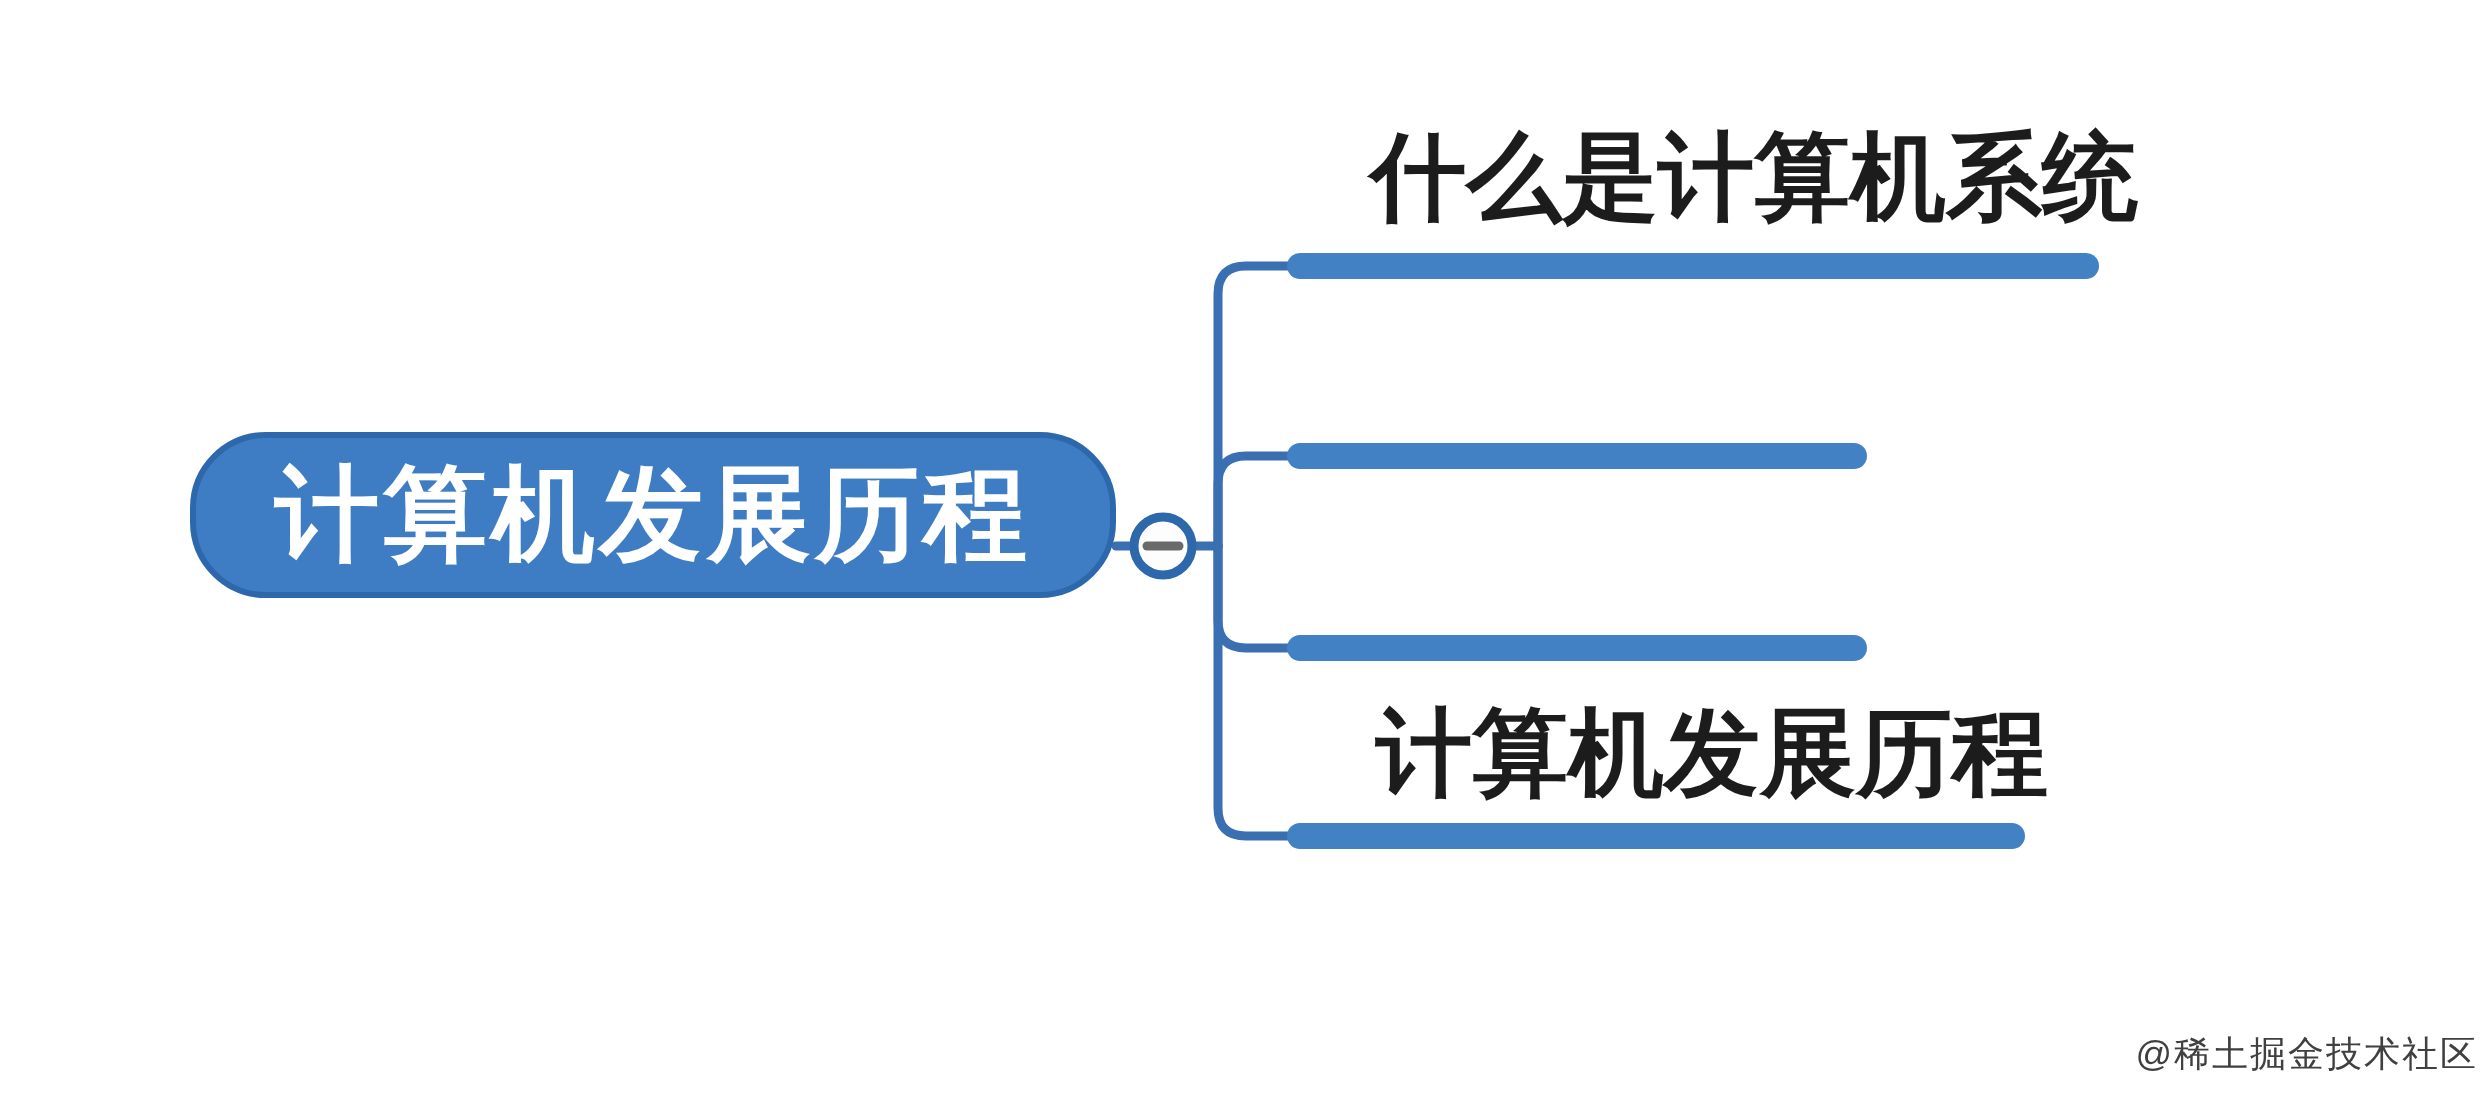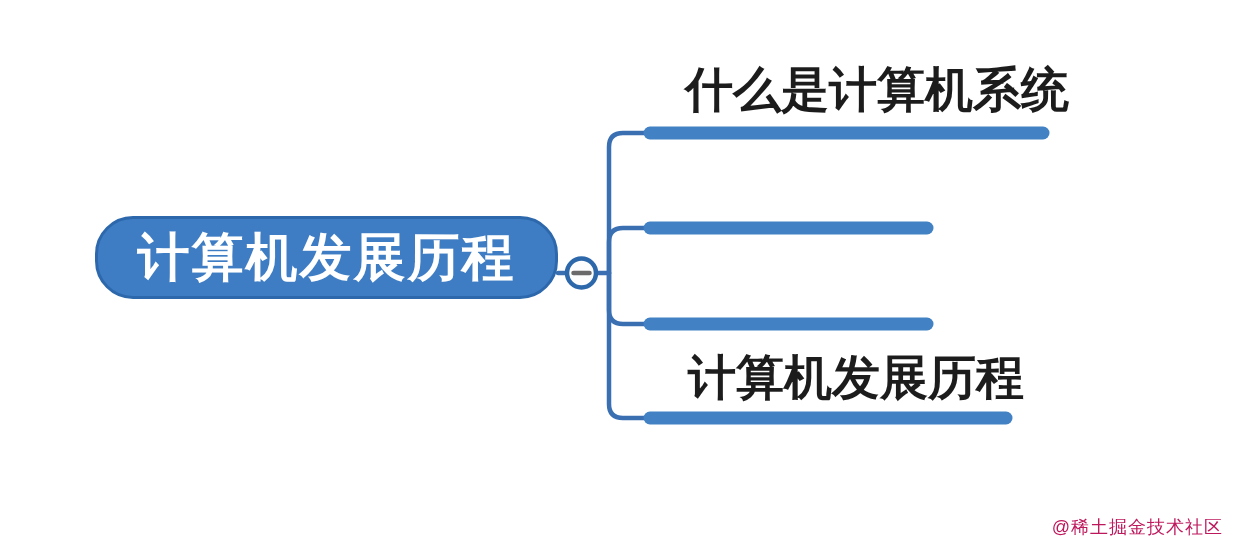--- a/index.html
+++ b/index.html
@@ -46,23 +46,23 @@
     font-weight: 600;
     white-space: nowrap;
     cursor: pointer;
   }
   .b1 { top: 68px; }
   .b2 { top: 164px; }
   .b3 { top: 260px; }
   .b4 { top: 356px; left: 688px; }
   .watermark {
     position: absolute;
-    right: 20px;
+    right: 4px;
     bottom: 8px;
-    color: #be185d;
+    color: #404040;
     font-size: 18px;
     letter-spacing: 1px;
     white-space: nowrap;
   }
 </style>
 </head>
 <body>
 
 <div class="canvas">
 

